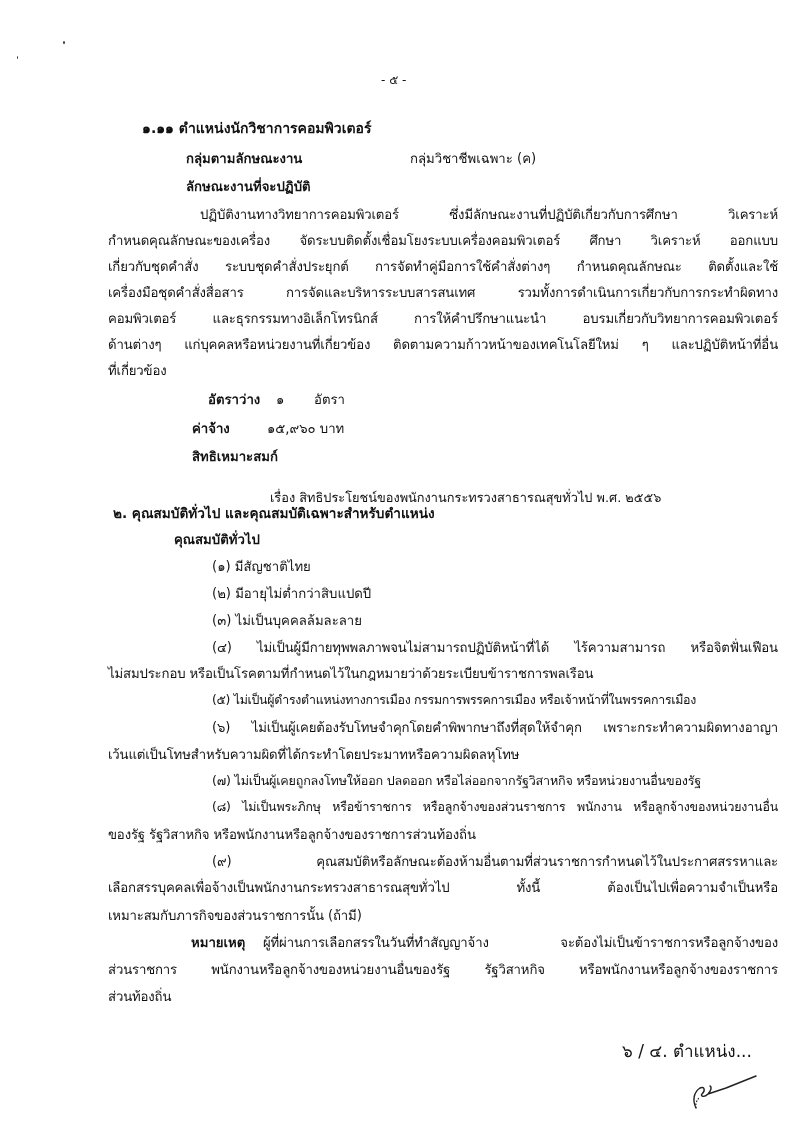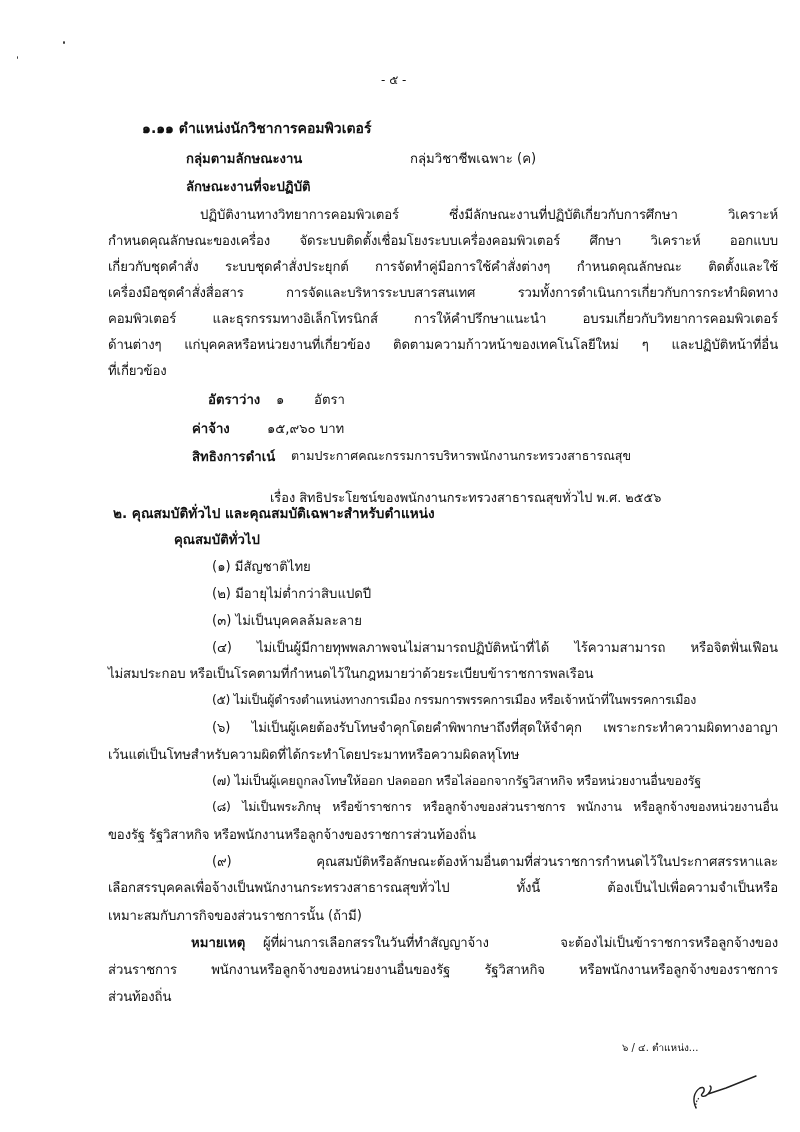--- a/index.html
+++ b/index.html
@@ -41,22 +41,21 @@
   <div class="line just" style="top:338px;">ด้านต่างๆ แก่บุคคลหรือหน่วยงานที่เกี่ยวข้อง ติดตามความก้าวหน้าของเทคโนโลยีใหม่ ๆ และปฏิบัติหน้าที่อื่น</div>
   <div class="line" style="top:364px;">ที่เกี่ยวข้อง</div>
 
   <div class="abs b" style="left:192px;top:393px;margin-left:16px;">อัตราว่าง</div>
   <div class="abs" style="left:276px;top:393px;">๑</div>
   <div class="abs" style="left:314px;top:393px;">อัตรา</div>
 
   <div class="abs b" style="left:192px;top:422px;">ค่าจ้าง</div>
   <div class="abs" style="left:267px;top:422px;">๑๕,๙๖๐ บาท</div>
 
-  <div class="abs b" style="left:192px;top:450px;">สิทธิงการดำเน์</div>
-  <div class="abs" style="left:291px;top:450px;font-size:12.5px;">ตามประกาศคณะกรรมการบริหารพนักงานกระทรวงสาธารณสุข</div>
+  <div class="abs b" style="left:192px;top:450px;">สิทธิเหมาะสมก์</div>
   <div class="abs" style="left:270px;top:492px;font-size:12.8px;">เรื่อง สิทธิประโยชน์ของพนักงานกระทรวงสาธารณสุขทั่วไป พ.ศ. ๒๕๕๖</div>
 
   <div class="abs b" style="left:113px;top:507px;font-size:13.6px;">๒. คุณสมบัติทั่วไป และคุณสมบัติเฉพาะสำหรับตำแหน่ง</div>
   <div class="abs b" style="left:174px;top:533px;">คุณสมบัติทั่วไป</div>
 
   <div class="abs" style="left:212px;top:560px;">(๑) มีสัญชาติไทย</div>
   <div class="abs" style="left:212px;top:587px;">(๒) มีอายุไม่ต่ำกว่าสิบแปดปี</div>
   <div class="abs" style="left:212px;top:614px;">(๓) ไม่เป็นบุคคลล้มละลาย</div>
   <div class="line just" style="left:212px;width:566px;top:641px;">(๔) ไม่เป็นผู้มีกายทุพพลภาพจนไม่สามารถปฏิบัติหน้าที่ได้   ไร้ความสามารถ หรือจิตฟั่นเฟือน</div>
   <div class="line" style="top:667px;">ไม่สมประกอบ หรือเป็นโรคตามที่กำหนดไว้ในกฎหมายว่าด้วยระเบียบข้าราชการพลเรือน</div>
@@ -68,20 +67,20 @@
   <div class="line" style="top:828px;">ของรัฐ รัฐวิสาหกิจ หรือพนักงานหรือลูกจ้างของราชการส่วนท้องถิ่น</div>
   <div class="line just" style="left:212px;width:566px;top:855px;">(๙) คุณสมบัติหรือลักษณะต้องห้ามอื่นตามที่ส่วนราชการกำหนดไว้ในประกาศสรรหาและ</div>
   <div class="line just" style="top:882px;font-family:Liberation Mono, monospace;">เลือกสรรบุคคลเพื่อจ้างเป็นพนักงานกระทรวงสาธารณสุขทั่วไป  ทั้งนี้ ต้องเป็นไปเพื่อความจำเป็นหรือ</div>
   <div class="line" style="top:909px;">เหมาะสมกับภารกิจของส่วนราชการนั้น (ถ้ามี)</div>
 
   <div class="abs b" style="left:191px;top:936px;">หมายเหตุ</div>
   <div class="line just" style="left:263px;width:515px;top:936px;">ผู้ที่ผ่านการเลือกสรรในวันที่ทำสัญญาจ้าง จะต้องไม่เป็นข้าราชการหรือลูกจ้างของ</div>
   <div class="line just" style="top:963px;">ส่วนราชการ  พนักงานหรือลูกจ้างของหน่วยงานอื่นของรัฐ  รัฐวิสาหกิจ  หรือพนักงานหรือลูกจ้างของราชการ</div>
   <div class="line" style="top:990px;">ส่วนท้องถิ่น</div>
 
-  <div class="abs" style="left:622px;top:1043px;font-size:10px;">๖ / ๔. ตำแหน่ง...</div>
+  <div class="abs" style="left:622px;top:1043px;font-size:17px;">๖ / ๔. ตำแหน่ง...</div>
 
   <svg class="sig" style="left:690px;top:1070px;" width="70" height="42" viewBox="0 0 70 42">
     <path d="M6 38 C2 30, 4 22, 10 18 C14 16, 16 20, 12 24 C10 26, 14 28, 18 24 C21 21, 22 17, 20 16 M18 24 C24 22, 30 20, 36 18 C46 14, 56 10, 66 6" fill="none" stroke="#222" stroke-width="1.4" stroke-linecap="round" stroke-linejoin="round"></path>
     <path d="M6 38 C5 34, 7 30, 9 28" fill="none" stroke="#222" stroke-width="1.2" stroke-dasharray="1.5 1.5"></path>
   </svg>
 
 </div>
 
 </body></html>

